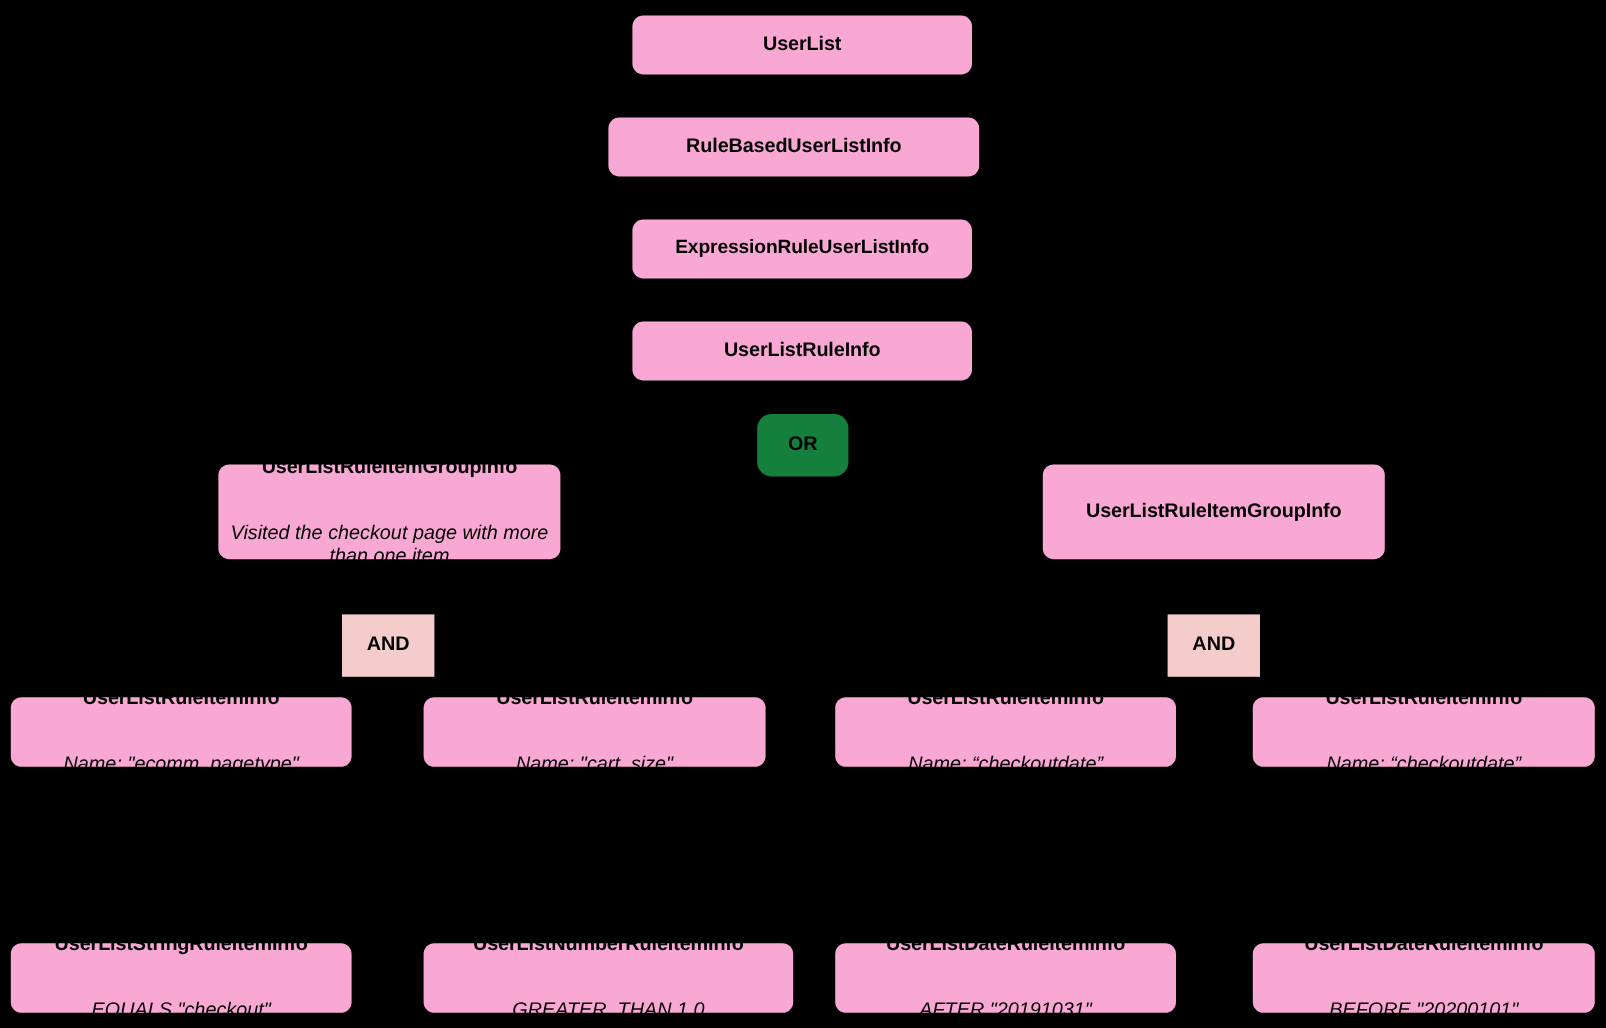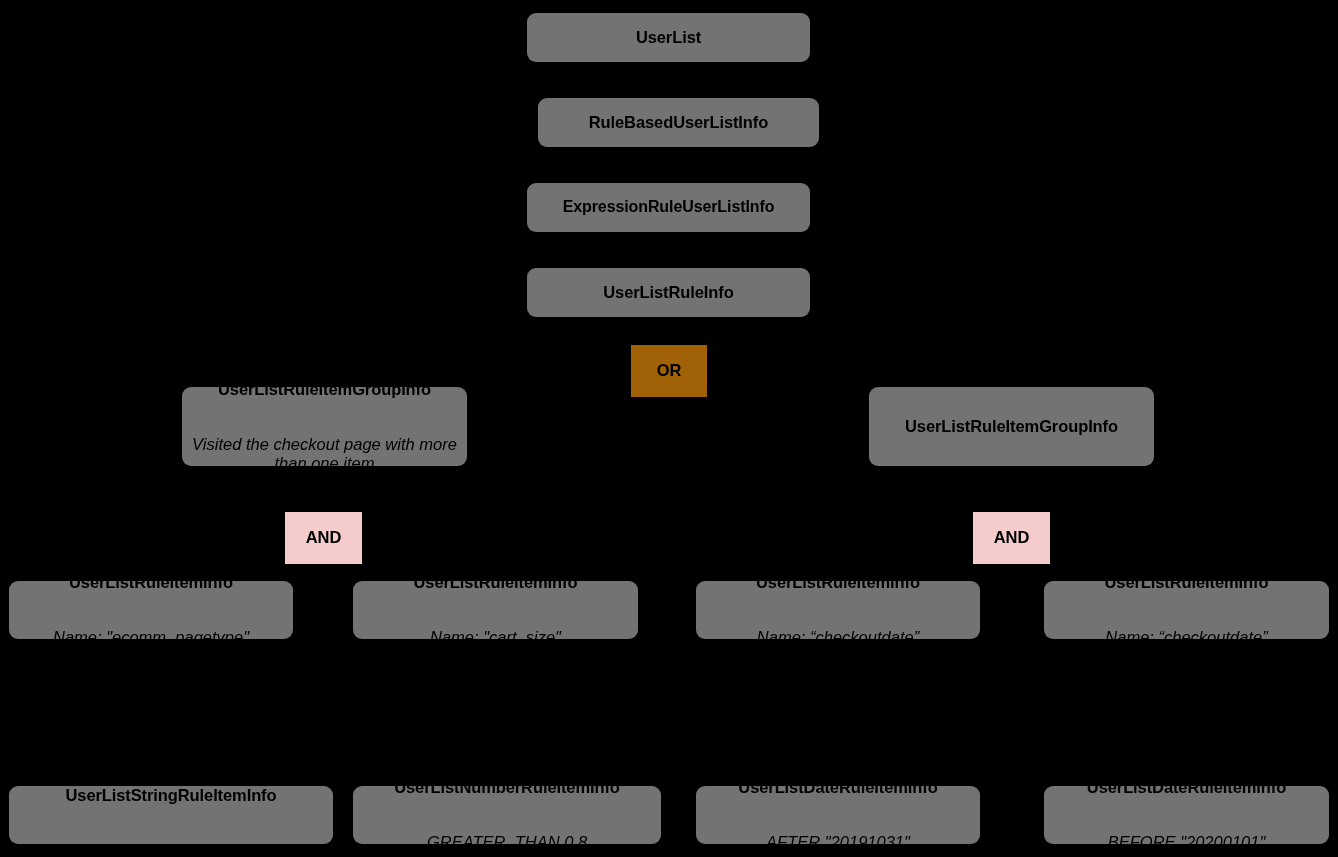--- a/index.html
+++ b/index.html
@@ -32,27 +32,27 @@
     box-sizing: border-box;
     display: flex;
     flex-direction: column;
     align-items: center;
     justify-content: center;
     text-align: center;
     color: #000000;
     line-height: 1.16;
   }
   .node.entity {
-    background: #737373;
+    background: #f9a8d4;
     border-radius: 9px;
   }
   .node.op {
     border-radius: 0;
   }
-  .node.op.or  { background: #a16207; }
+  .node.op.or  { background: #15803d; border-radius: 12px; }
   .node.op.and { background: #f4cccc; }
 
   .n-title {
     font-weight: bold;
     font-size: 16.5px;
     letter-spacing: -0.1px;
     white-space: nowrap;
   }
   .n-title.wide {
     font-size: 16px;
@@ -95,21 +95,21 @@
     <g fill="#000000">
       <polygon points="332,376 348,376 340,390"></polygon>
       <polygon points="987,376 1003,376 995,390"></polygon>
     </g>
   </svg>
 
   <div class="node entity" style="left:527px; top:13px; width:283px; height:49px;">
     <span class="n-title">UserList</span>
   </div>
 
-  <div class="node entity" style="left:538px; top:98px; width:281px; height:49px;">
+  <div class="node entity" style="left:507px; top:98px; width:309px; height:49px;">
     <span class="n-title">RuleBasedUserListInfo</span>
   </div>
 
   <div class="node entity" style="left:527px; top:268px; width:283px; height:49px;">
     <span class="n-title">UserListRuleInfo</span>
   </div>
 
   <div class="node entity" style="left:527px; top:183px; width:283px; height:49px;">
     <span class="n-title wide">ExpressionRuleUserListInfo</span>
   </div>
@@ -148,28 +148,28 @@
   <div class="node entity" style="left:696px; top:581px; width:284px; height:58px;">
     <span class="n-title">UserListRuleItemInfo</span>
     <span class="n-sub">Name: “checkoutdate”</span>
   </div>
 
   <div class="node entity" style="left:1044px; top:581px; width:285px; height:58px;">
     <span class="n-title">UserListRuleItemInfo</span>
     <span class="n-sub">Name: “checkoutdate”</span>
   </div>
 
-  <div class="node entity" style="left:9px; top:786px; width:324px; height:58px;justify-content:space-between;">
+  <div class="node entity" style="left:9px; top:786px; width:284px; height:58px;">
     <span class="n-title">UserListStringRuleItemInfo</span>
     <span class="n-sub">EQUALS "checkout"</span>
   </div>
 
   <div class="node entity" style="left:353px; top:786px; width:308px; height:58px;">
     <span class="n-title">UserListNumberRuleItemInfo</span>
-    <span class="n-sub">GREATER_THAN 0.8</span>
+    <span class="n-sub">GREATER_THAN 1.0</span>
   </div>
 
   <div class="node entity" style="left:696px; top:786px; width:284px; height:58px;">
     <span class="n-title">UserListDateRuleItemInfo</span>
     <span class="n-sub">AFTER "20191031"</span>
   </div>
 
   <div class="node entity" style="left:1044px; top:786px; width:285px; height:58px;">
     <span class="n-title">UserListDateRuleItemInfo</span>
     <span class="n-sub">BEFORE "20200101"</span>

